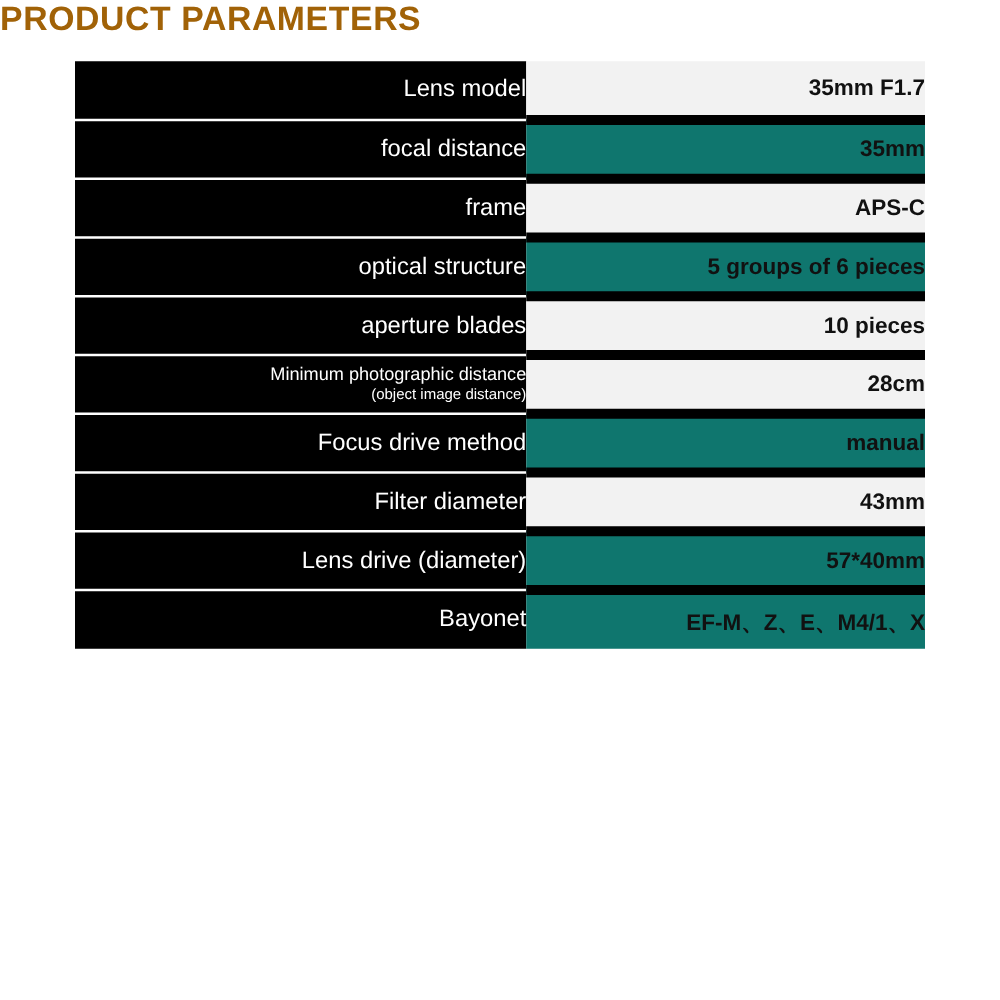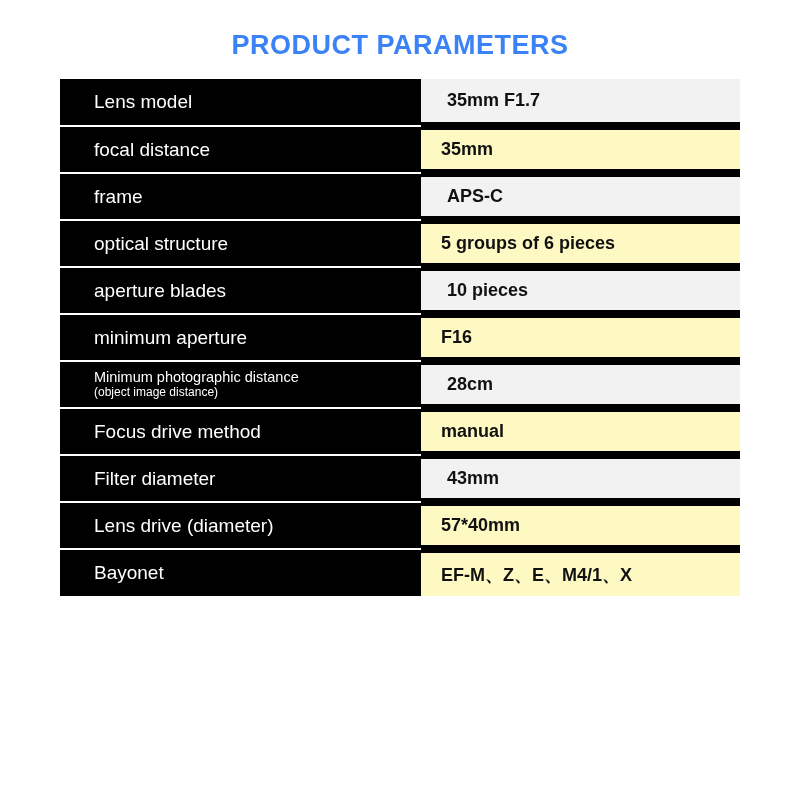--- a/index.html
+++ b/index.html
@@ -14,33 +14,33 @@
     color: #111111;
     overflow: hidden;
   }
   .page {
     width: 800px;
     height: 800px;
     position: relative;
     box-sizing: border-box;
   }
   .title {
-    text-align: center;
+    text-align: left;
     font-size: 27px;
     font-weight: bold;
     letter-spacing: 0.5px;
-    color: #3b82f6;
-    padding-top: 30px;
+    color: #a16207;
     padding-bottom: 10px;
   }
   .table {
     width: 680px;
     margin: 8px auto 0 auto;
     border-collapse: collapse;
     table-layout: fixed;
+    text-align: right;
   }
   .table tr {
     height: 47px;
   }
   .cell-label {
     width: 327px;
     background: #000000;
     color: #ffffff;
     font-size: 19px;
     padding: 0 0 0 34px;
@@ -63,21 +63,21 @@
     background: #f2f2f2;
     color: #111111;
     font-size: 18px;
     font-weight: bold;
     padding: 0 0 0 26px;
     vertical-align: middle;
     border-bottom: 8px solid #000000;
     white-space: nowrap;
   }
   tr.alt .cell-value {
-    background: #fef9c3;
+    background: #0f766e;
     padding-left: 20px;
   }
   tr:last-child .cell-label,
   tr:last-child .cell-value {
     border-bottom: none;
   }
   .footnote {
     text-align: center;
     font-size: 16px;
     color: #7a7a7a;
@@ -114,24 +114,20 @@
       <tr class="alt">
         <td class="cell-label">optical structure</td>
         <td class="cell-value">5 groups of 6 pieces</td>
       </tr>
 
       <tr>
         <td class="cell-label">aperture blades</td>
         <td class="cell-value">10 pieces</td>
       </tr>
 
-      <tr class="alt">
-        <td class="cell-label">minimum aperture</td>
-        <td class="cell-value">F16</td>
-      </tr>
 
       <tr>
         <td class="cell-label">
           <span class="main-sm">Minimum photographic distance</span>
           <span class="sub">(object image distance)</span>
         </td>
         <td class="cell-value">28cm</td>
       </tr>
 
       <tr class="alt">

